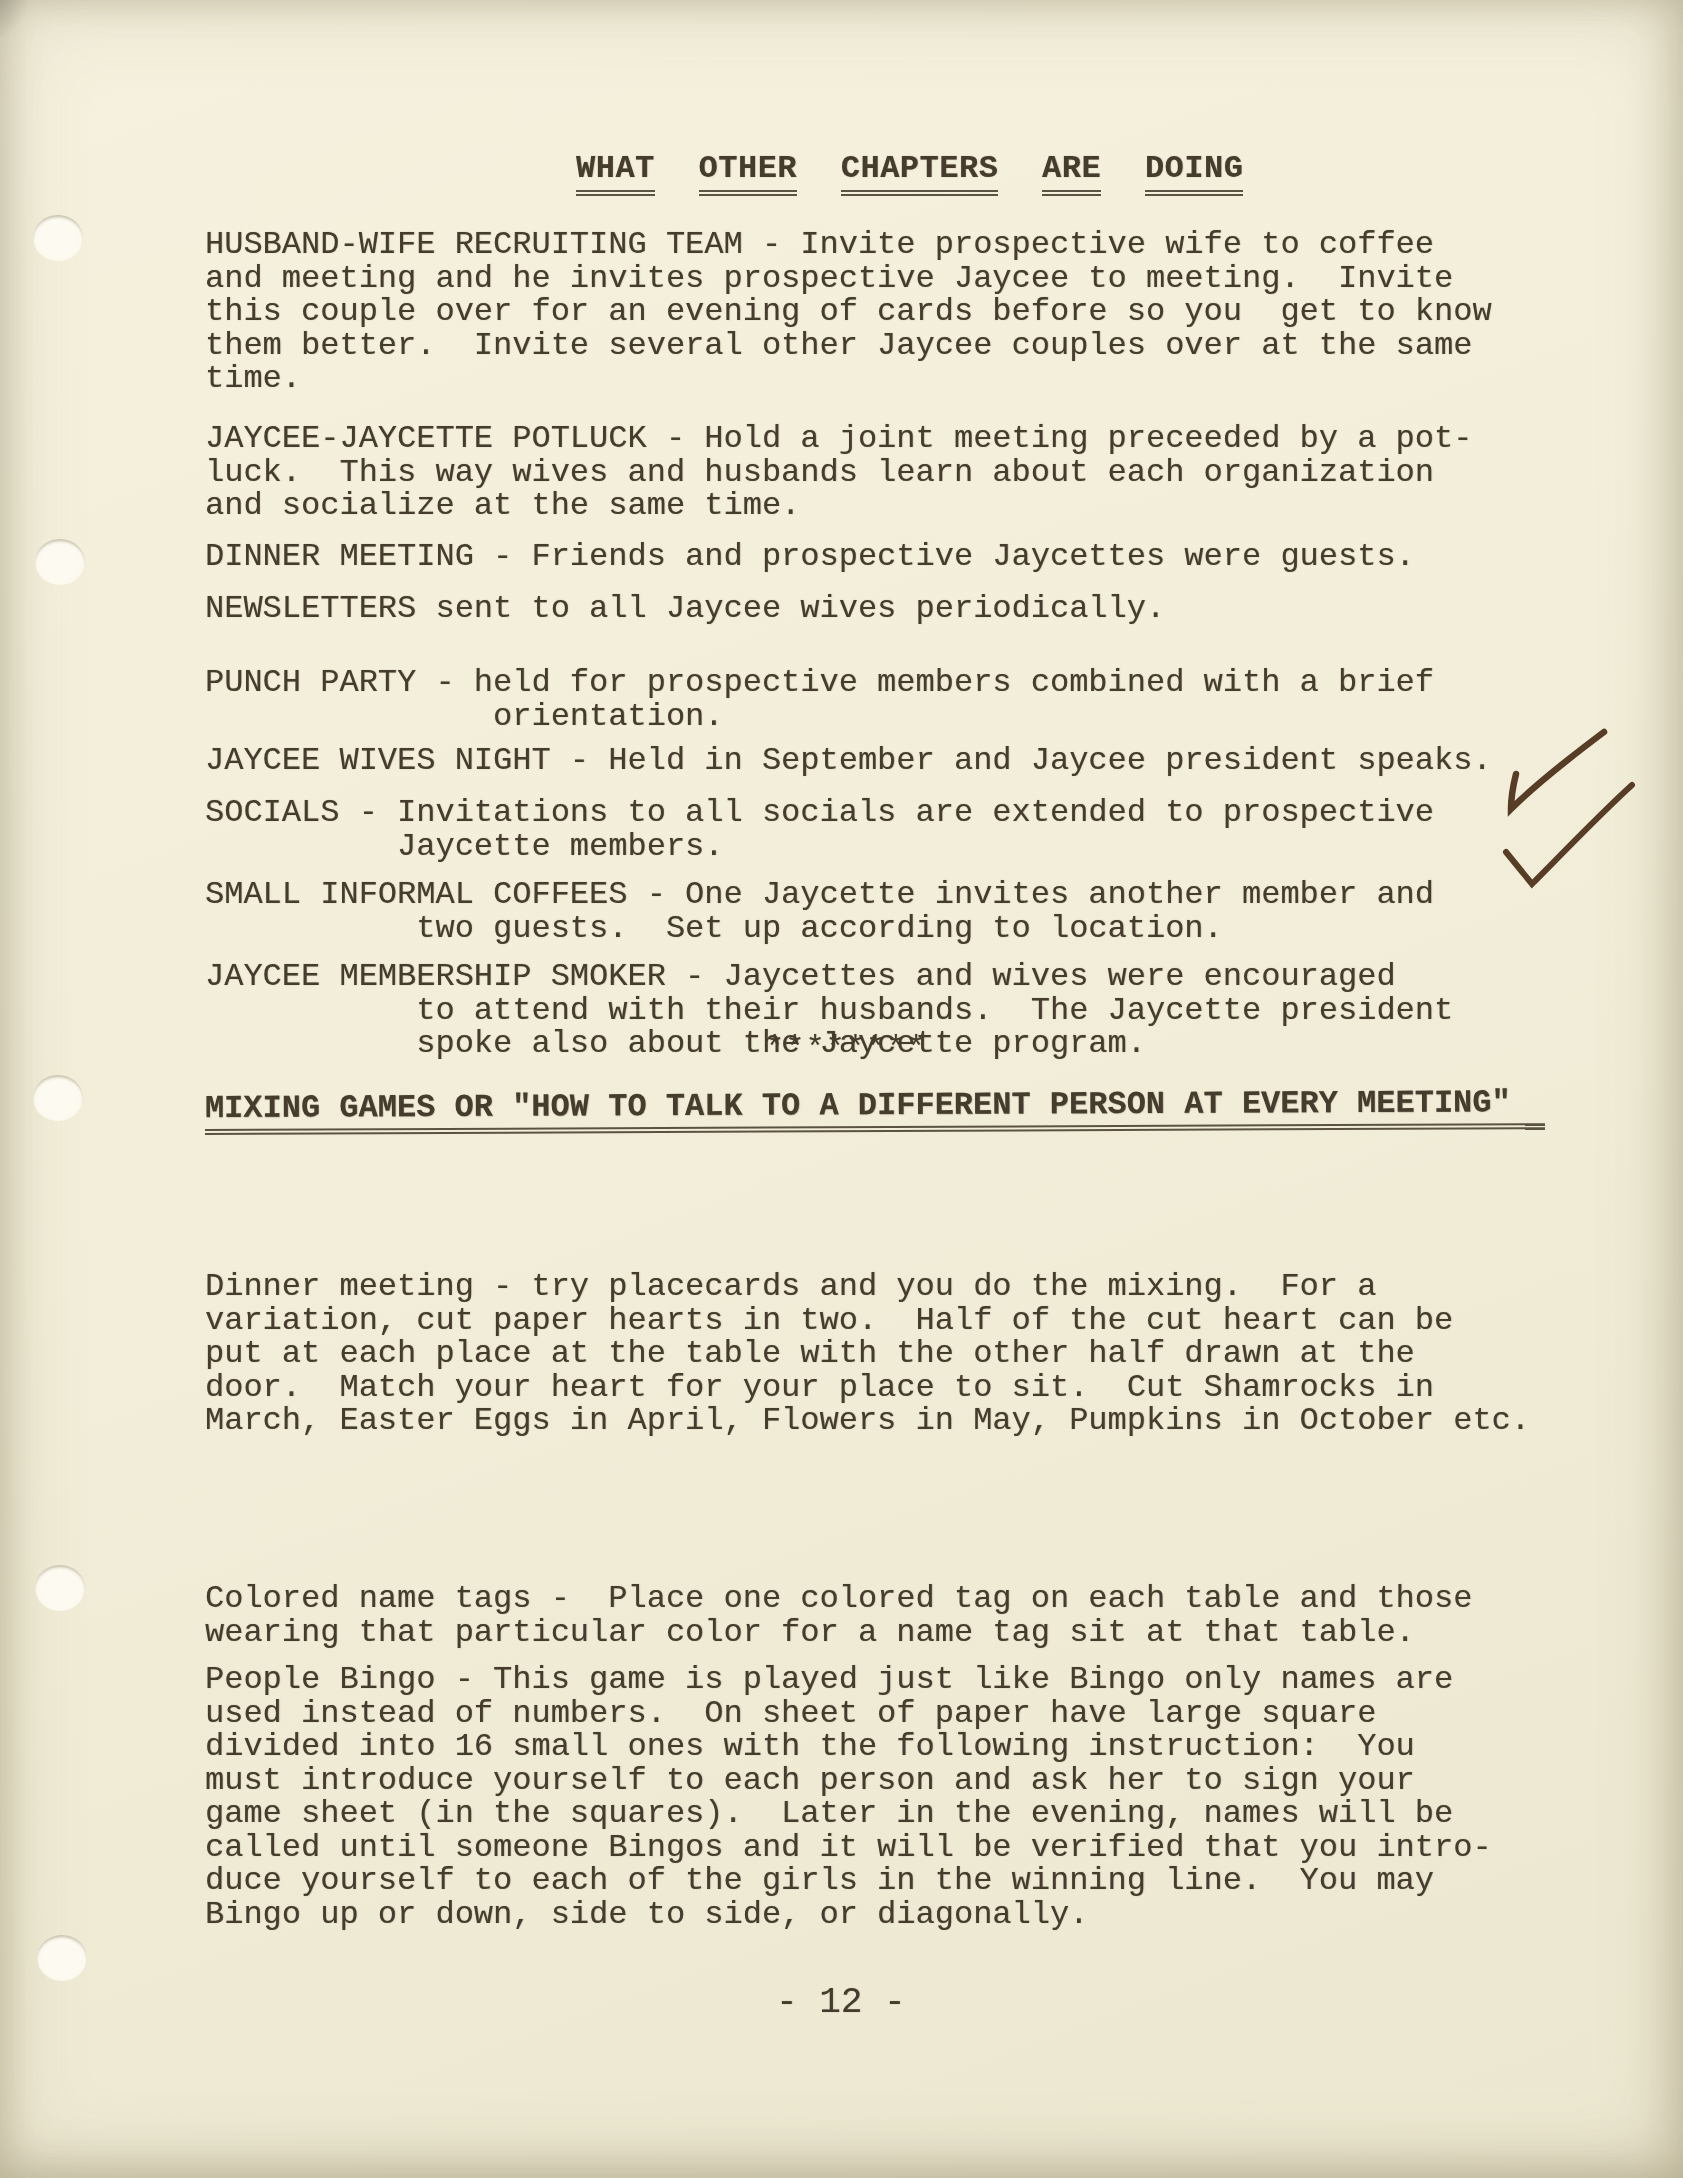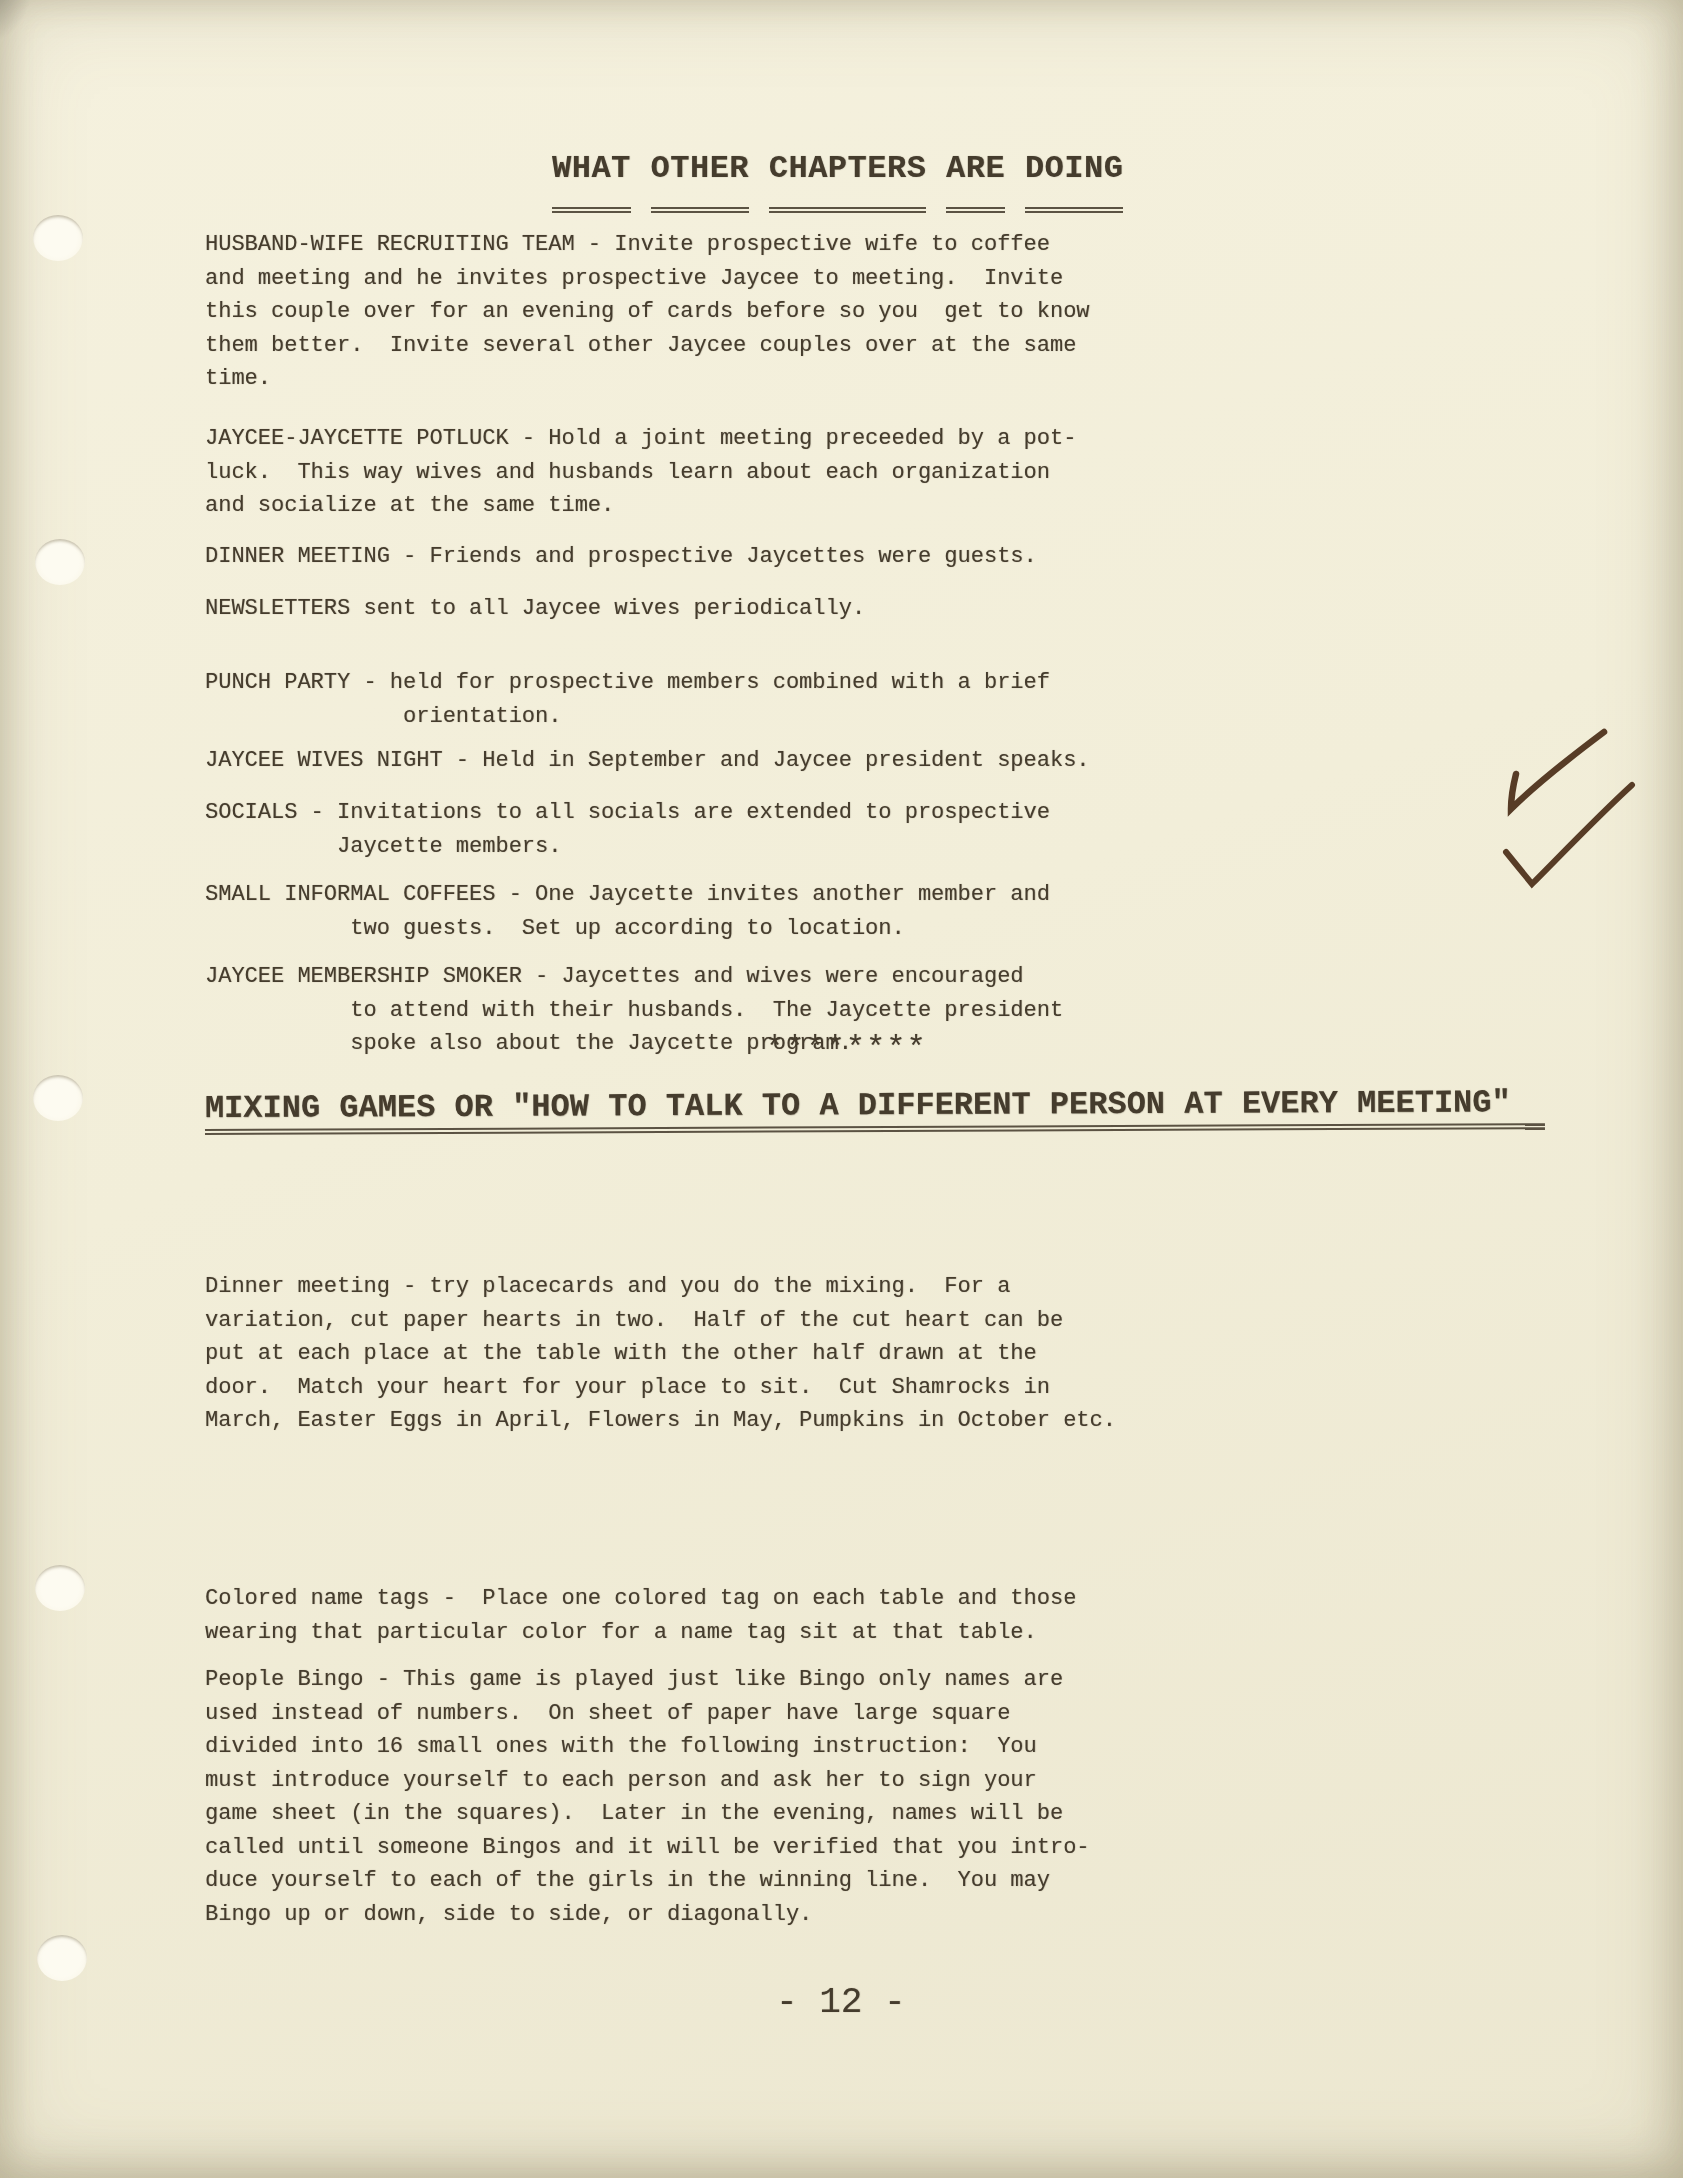--- a/index.html
+++ b/index.html
@@ -24,24 +24,24 @@
     position:absolute;width:50px;height:46px;border-radius:50%;
     background:radial-gradient(circle,#fdfbf1 55%,#f7f3e3 100%);
     box-shadow:inset 0 3px 3px -1px rgba(130,120,90,0.45);
   }
   .title{
     position:absolute;left:552px;top:150px;
     font-size:32px;font-weight:bold;letter-spacing:0.5px;
     white-space:pre;
     text-shadow:0.4px 0.4px 1px rgba(70,60,45,0.55);
   }
-  .uw{border-bottom:6px double rgba(70,60,45,0.88);padding-bottom:20px;}
+  .uw{border-bottom:6px double rgba(70,60,45,0.88);padding-bottom:3px;margin-left:24px;}
   .para{
     position:absolute;left:205px;
-    font-size:22px;line-height:33.5px;white-space:pre;
+    font-size:32px;line-height:33.5px;white-space:pre;
     text-shadow:0.4px 0.4px 1px rgba(70,60,45,0.45);
   }
   .divider{
     position:absolute;left:765px;top:1030px;
     font-size:32px;letter-spacing:1px;
     text-shadow:0.4px 0.4px 1px rgba(70,60,45,0.45);
   }
   .heading2{
     position:absolute;left:205px;top:1090px;
     font-size:32px;font-weight:bold;white-space:pre;

